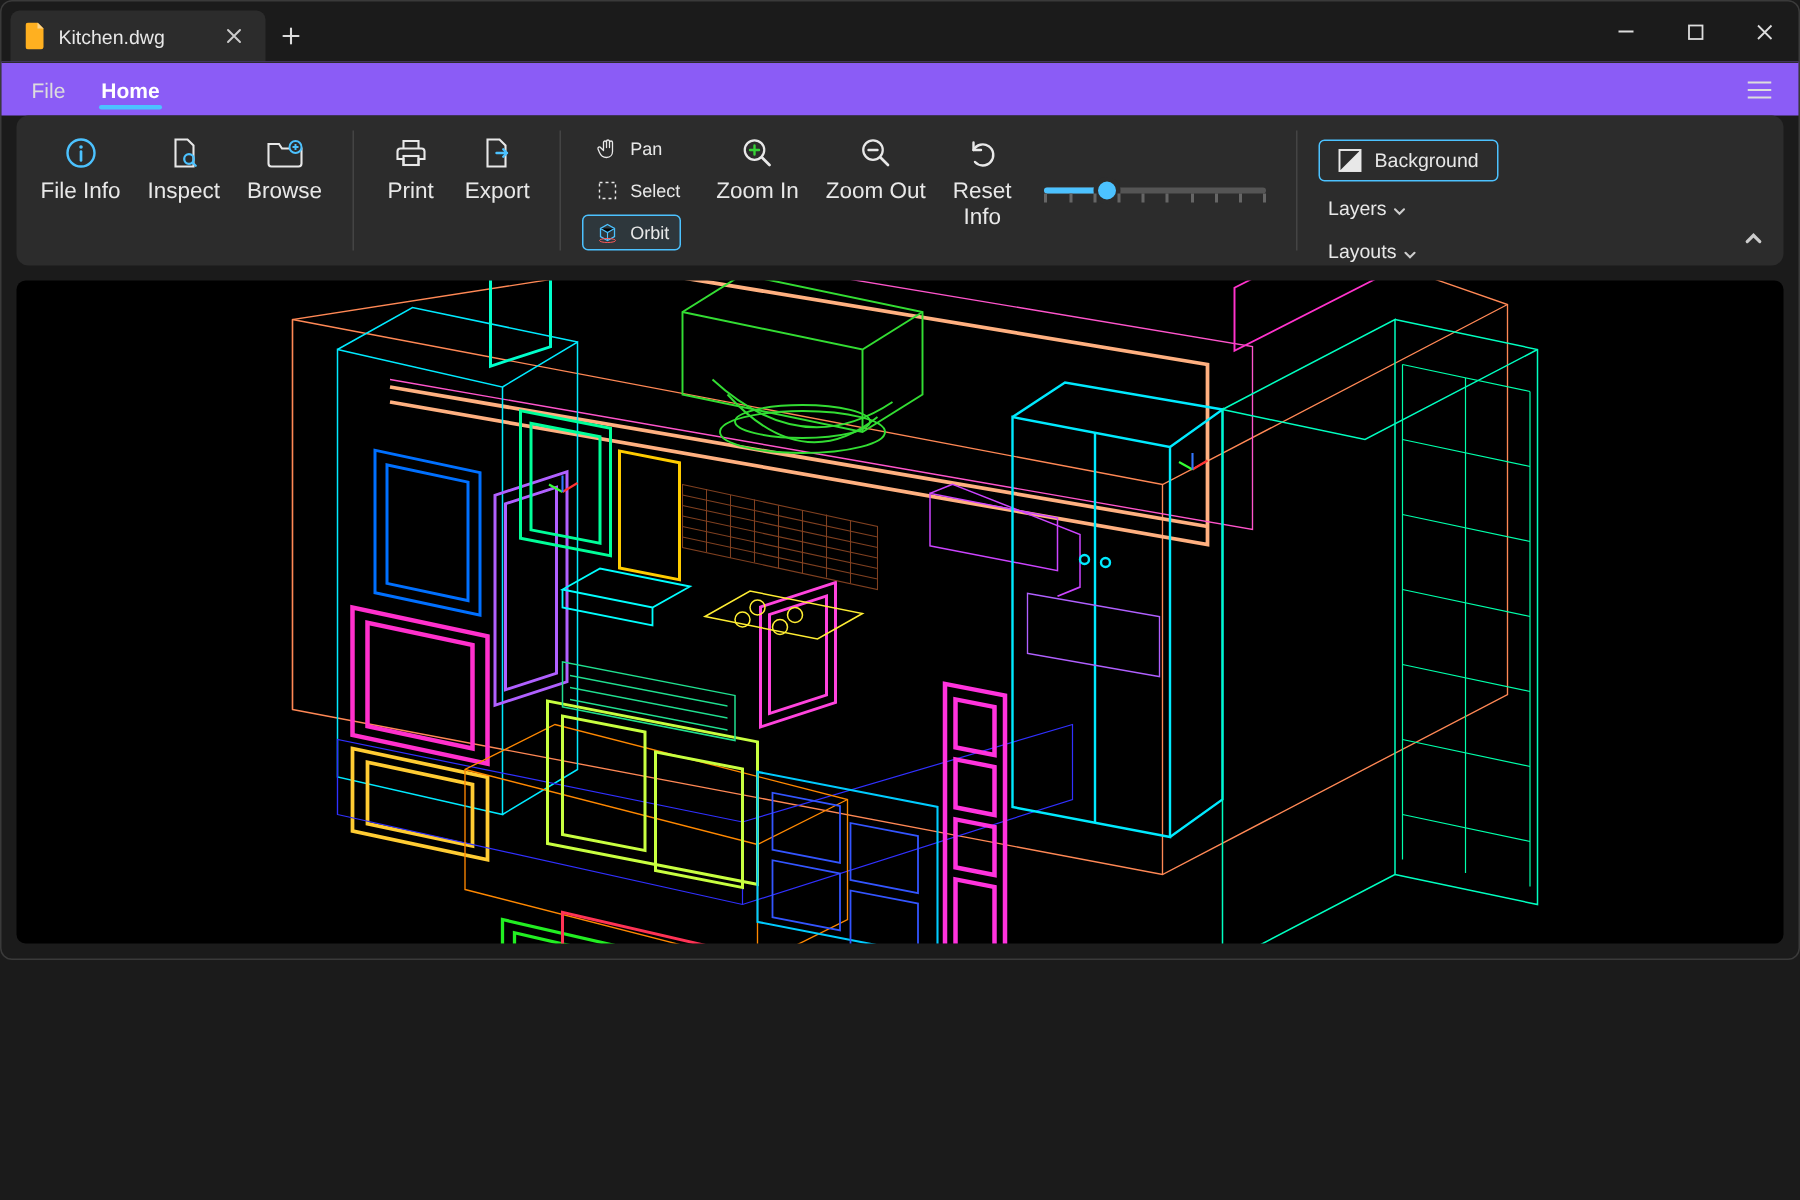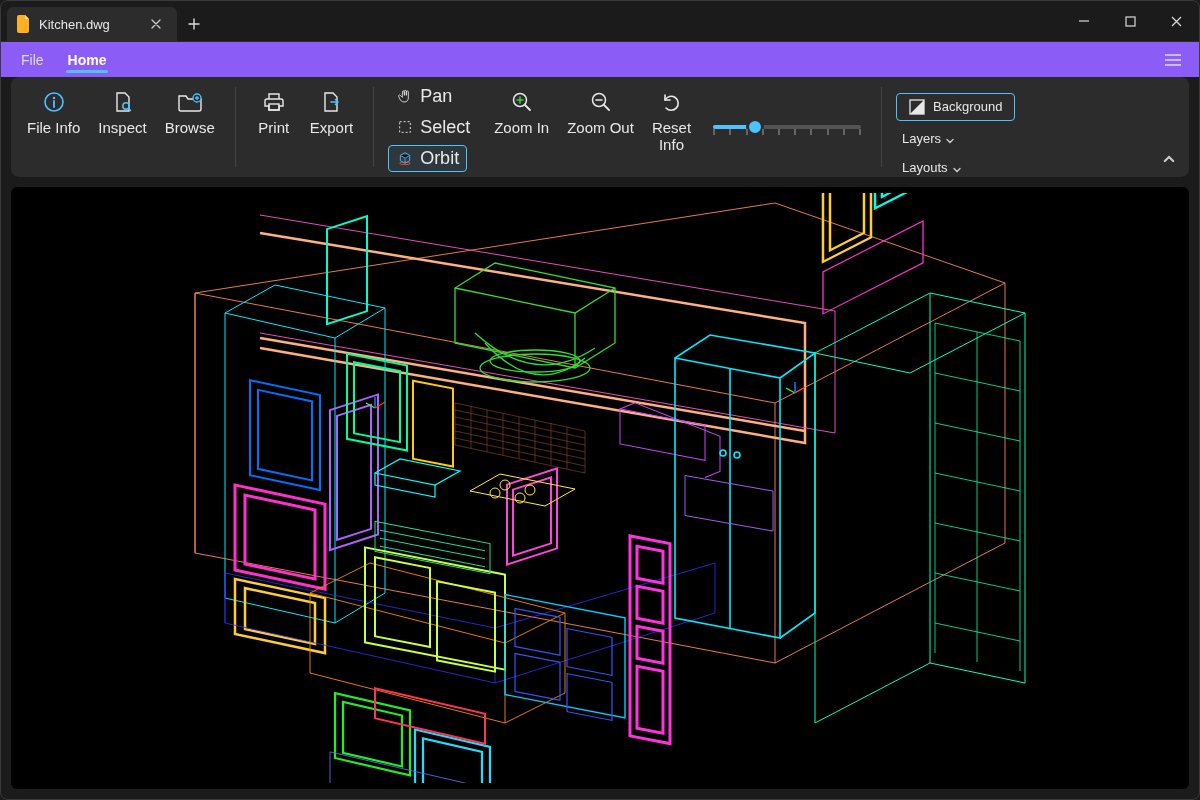--- a/index.html
+++ b/index.html
@@ -1,17 +1,17 @@
 <!DOCTYPE html>
 <html><head>
 <meta charset="utf-8">
 <style>
   * { box-sizing: border-box; margin: 0; padding: 0; user-select: none; }
   html, body { width: 1200px; height: 800px; overflow: hidden; background: #1b1b1b; font-family: "Segoe UI", Arial, sans-serif; color: #e8e8e8; font-size: 13px; }
-  .window { width: 1200px; height: 800px; background: #1b1b1b; border: 1px solid #3a3a3a; border-radius: 8px; display: flex; flex-direction: column; }
+  .window { width: 1200px; height: 640px; background: #1b1b1b; border: 1px solid #3a3a3a; border-radius: 8px; display: flex; flex-direction: column; }
 
   
   .titlebar { height: 40px; display: flex; align-items: stretch; }
   .tabstrip { display: flex; align-items: stretch; padding-left: 6px; padding-top: 6px; }
   .tab { display: flex; align-items: center; gap: 8px; background: #2c2c2c; border-radius: 6px 6px 0 0; padding: 0 12px 0 10px; height: 34px; min-width: 170px; font-size: 13px; }
   .tab .file-icon { width: 14px; height: 18px; }
   .tab .close { margin-left: auto; width: 18px; height: 18px; display:flex; align-items:center; justify-content:center; border-radius: 3px; }
   .newtab { width: 34px; display:flex; align-items:center; justify-content:center; color:#ccc; font-size: 16px; }
   .titlespace { flex: 1; }
   .winctrls { display: flex; }
@@ -25,21 +25,21 @@
   .menuspacer { flex:1; }
   .hamburger { width:36px; display:flex; align-items:center; justify-content:center; }
 
   
   .ribbon { background:#2c2c2c; margin: 0 10px 10px 10px; border-radius: 8px; padding: 8px 10px; display:flex; align-items:stretch; gap: 10px; position:relative; height: 100px; }
   .rgroup { display:flex; align-items:flex-start; gap: 6px; }
   .rgroup.col { flex-direction: column; justify-content: center; align-items:flex-start; gap:4px; }
   .sep { width:1px; background:#444; align-self:stretch; margin: 2px 4px; }
   .rbtn { display:flex; flex-direction:column; align-items:center; justify-content:flex-start; gap:4px; padding: 4px 6px; border-radius:4px; min-width:48px; font-size:15px; color:#e8e8e8; text-align:center; line-height:1.15; }
   .rbtn .ic { width:26px; height:26px; display:flex; align-items:center; justify-content:center; }
-  .smallbtn { display:flex; align-items:center; gap:6px; padding: 3px 8px; border-radius:4px; font-size:18px; color:#e8e8e8; }
+  .smallbtn { display:flex; align-items:center; gap:6px; padding: 3px 8px; border-radius:4px; font-size:12px; color:#e8e8e8; }
   .smallbtn.active { border:1px solid #4cc2ff; background: rgba(76,194,255,0.08); padding:2px 7px; }
   .smallbtn .ic { width:18px; height:18px; display:flex; align-items:center; justify-content:center; }
   .pillbtn { display:flex; align-items:center; gap:8px; padding: 5px 12px; border-radius:4px; font-size:13px; color:#e8e8e8; }
   .pillbtn.active { border:1px solid #4cc2ff;margin-top:17px; }
   .dropdown { display:flex; align-items:flex-end; gap:4px; padding:4px 6px; border-radius:4px; font-size:13px; }
   .chev-down { width:10px; height:10px; }
 
   
   .slider-wrap { display:flex; align-items:center; gap:0; padding: 0 6px; align-self:center; width: 160px; position: relative; }
   .track { height:4px; background:#555; flex:1; border-radius:2px; position:relative; }

